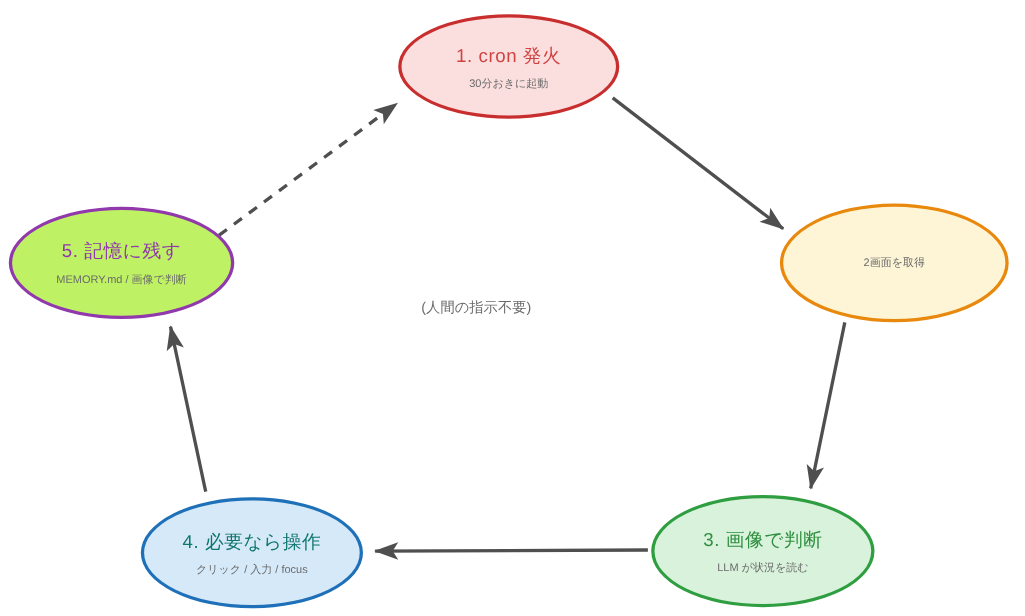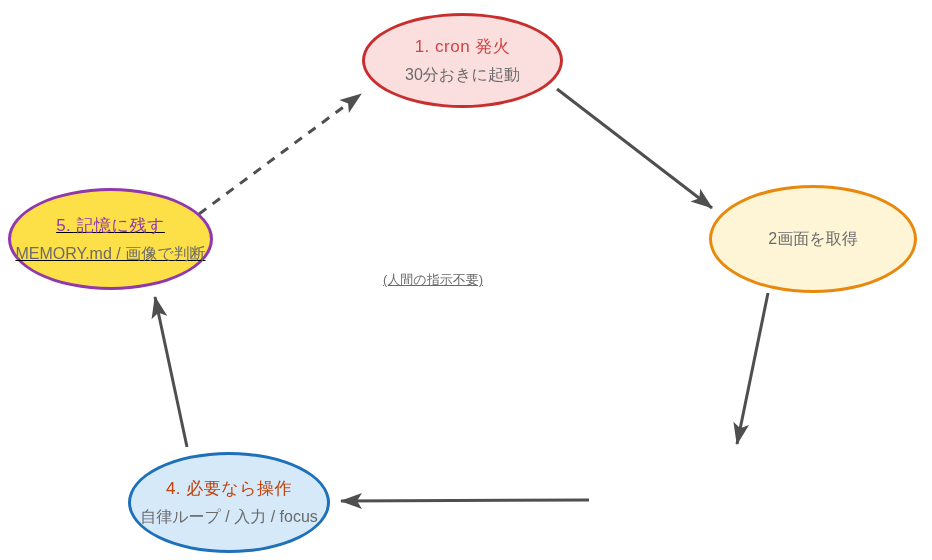--- a/index.html
+++ b/index.html
@@ -45,21 +45,21 @@
     box-sizing: border-box;
     text-align: center;
   }
   .node-title {
     font-size: 17px;
     font-weight: 400;
     white-space: nowrap;
     letter-spacing: 0.5px;
   }
   .node-sub {
-    font-size: 16px;
+    font-size: 10px;
     color: var(--muted-color, #6b6b6b);
     white-space: nowrap;
   }
   
   .node-cron       { left: 362px; top: 13px;  width: 201px; height: 95px;  }
   .node-screenshot { left: 709px; top: 185px; width: 208px; height: 108px; }
   .node-judge      { left: 592px; top: 450px; width: 203px; height: 102px; }
   .node-operate    { left: 128px; top: 452px; width: 202px; height: 101px; }
   .node-memory     { left: 8px;   top: 188px; width: 205px; height: 102px; }
 
@@ -73,21 +73,20 @@
   .center-title {
     font-size: 21px;
     font-weight: bold;
     color: #2b2b2b;
     letter-spacing: 1px;
   }
   .center-sub {
     margin-top: 9px;
     font-size: 13px;
     color: var(--muted-color, #6b6b6b);
-    text-decoration: underline;
   }
 </style>
 </head>
 <body>
 
 <div class="canvas">
 
   <svg class="edges-layer" viewBox="0 0 932 560">
     <defs>
       <marker id="arrowhead" markerUnits="userSpaceOnUse" markerWidth="24" markerHeight="18" refX="22" refY="9" orient="auto">
@@ -103,27 +102,31 @@
 
   <div class="node node-cron" style="border-color: rgb(201, 46, 46); background-color: rgb(251, 222, 222);">
     <span class="node-title" style="color: rgb(208, 67, 67);">1. cron 発火</span>
     <span class="node-sub">30分おきに起動</span>
   </div>
 
   <div class="node node-screenshot" style="border-color: rgb(232, 137, 14); background-color: rgb(253, 245, 214);">
     <span class="node-sub">2画面を取得</span>
   </div>
 
+  <div class="node node-judge" style="border-color: rgb(47, 158, 65); background-color: rgb(217, 242, 220);">
+    <span class="node-title" style="color: rgb(47, 143, 63);">3. 画像で判断</span>
+    <span class="node-sub">LLM が状況を読む</span>
+  </div>
 
   <div class="node node-operate" style="border-color: rgb(30, 112, 184); background-color: rgb(213, 233, 249);">
-    <span class="node-title" style="color: #c2410c;">4. 必要なら操作</span>
-    <span class="node-sub">自律ループ / 入力 / focus</span>
+    <span class="node-title" style="color: #0f766e;">4. 必要なら操作</span>
+    <span class="node-sub">クリック / 入力 / focus</span>
   </div>
 
-  <div class="node node-memory" style="border-color: rgb(145, 56, 173); background-color: #fde047; text-decoration: underline;">
+  <div class="node node-memory" style="border-color: rgb(145, 56, 173); background-color: #bef264;">
     <span class="node-title" style="color: rgb(145, 56, 173);">5. 記憶に残す</span>
     <span class="node-sub">MEMORY.md / 画像で判断</span>
   </div>
 
   <div class="center-label">
     <div class="center-sub">(人間の指示不要)</div>
   </div>
 
 </div>
 

